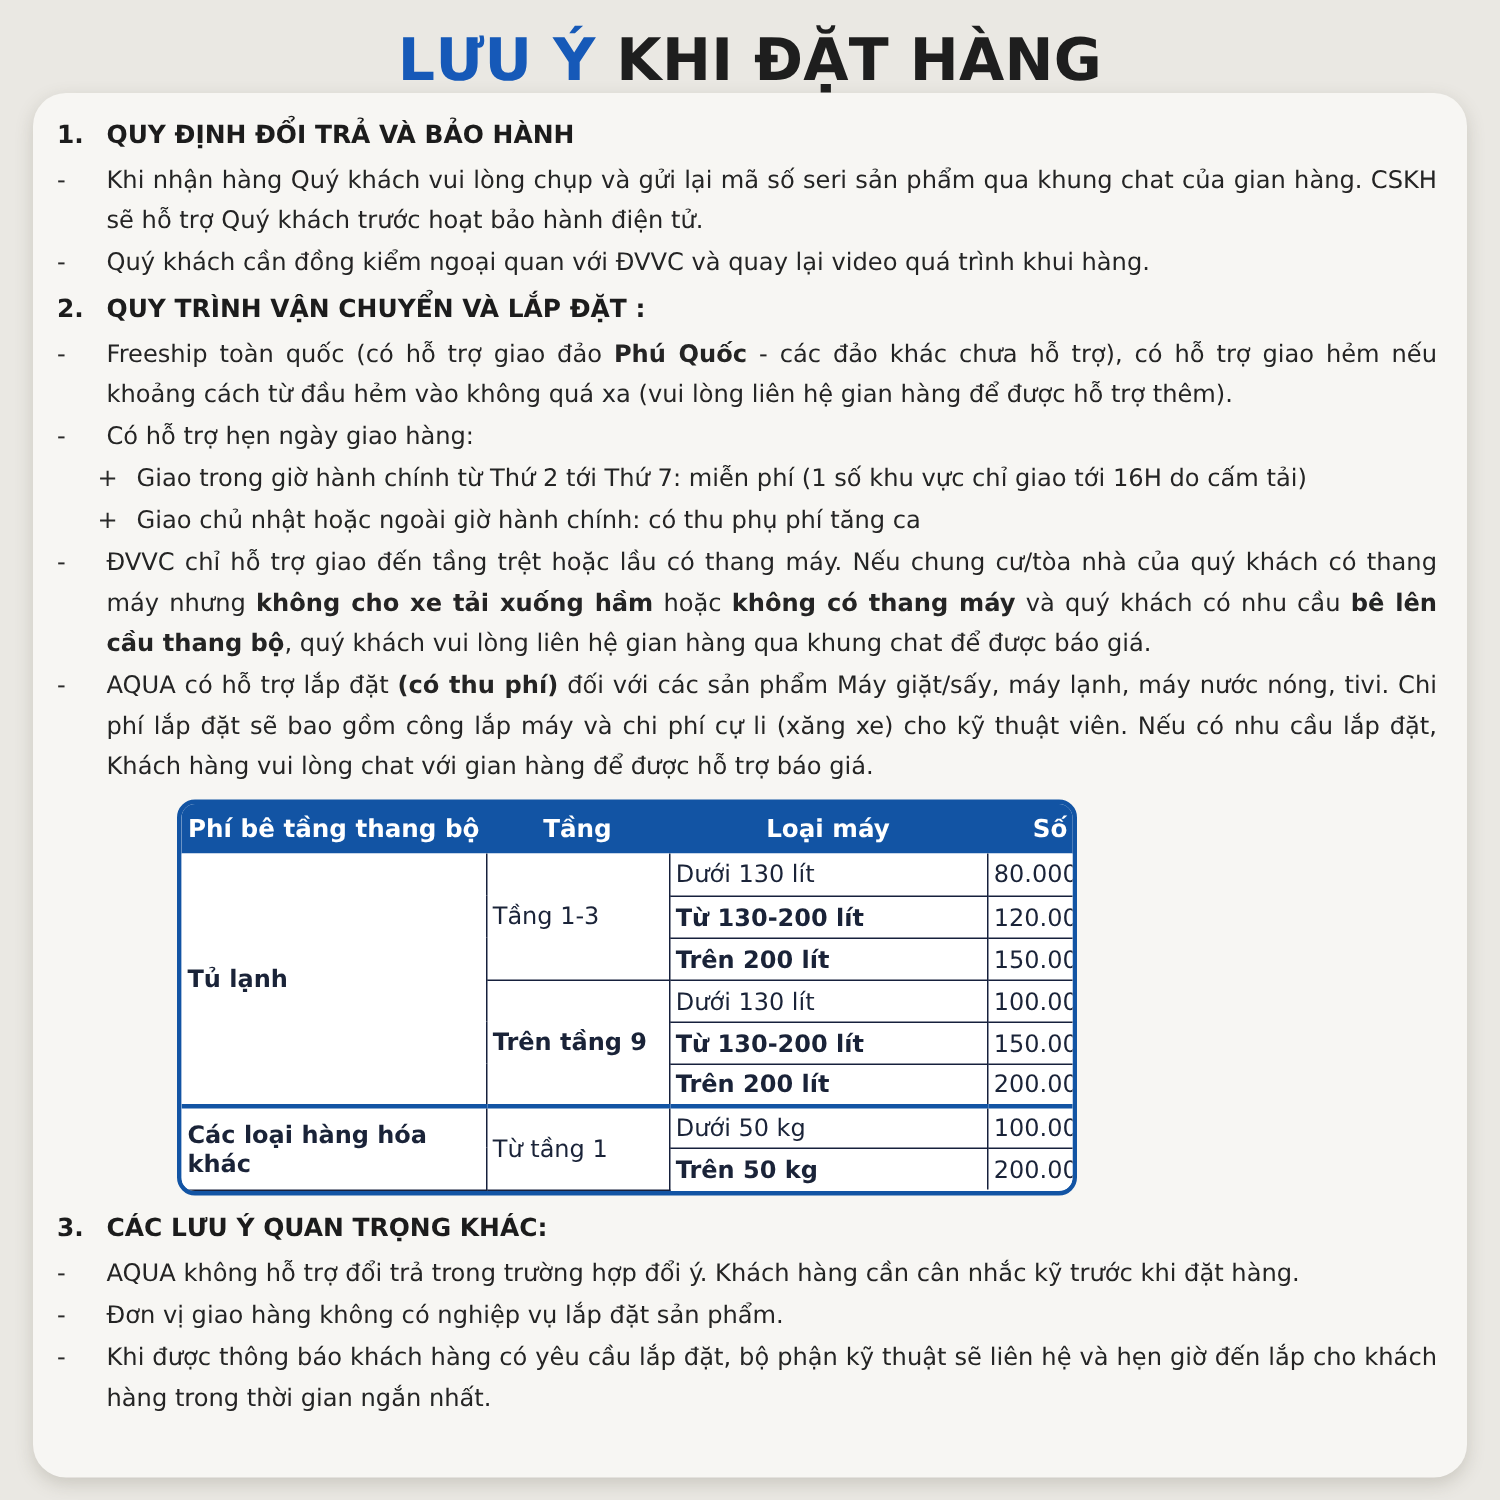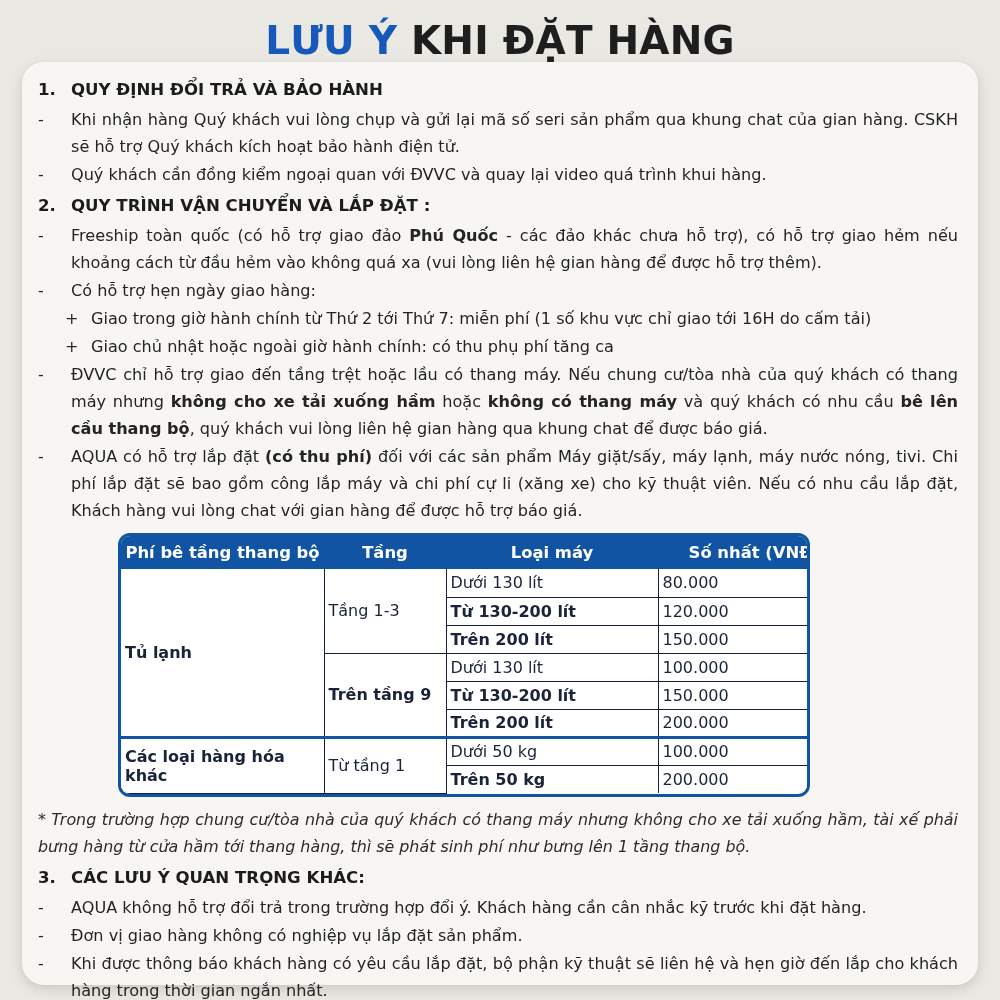--- a/index.html
+++ b/index.html
@@ -26,21 +26,21 @@
   .sec { display: flex; font-weight: bold; font-size: 16.6px; line-height: 26px; margin: 5px 0 3px; color: #1c1c1c; }
   .sec .num { flex: 0 0 33px; }
   .sec .hd { flex: 1; }
   .item { display: flex; font-size: 16.1px; line-height: 27px; margin: 1px 0; }
   .item .mk { flex: 0 0 33px; color: #2a2a2a; }
   .item.sub { padding-left: 27px; }
   .item.sub .mk { flex: 0 0 26px; }
   .item .tx { flex: 1; text-align: justify; }
   .b { font-weight: bold; }
   .tblwrap {
-    width: 692px; margin: 9px 0 9px 80px;
+    width: 600px; margin: 9px 0 9px 80px;
     border: 3px solid #1254a4; border-radius: 12px;
     overflow: hidden; background: #ffffff;
   }
   table { border-collapse: collapse; table-layout: fixed; width: 730px; font-size: 16px; color: #1a2338; }
   thead th { background: #1254a4; color: #ffffff; height: 33px; font-size: 16.4px; font-weight: bold; padding: 0 2px; }
   tbody td { border: 1.5px solid #16203c; text-align: left; height: 28px; padding: 0 4px; background: #ffffff; }
   tbody td:first-child { border-left: none; font-weight: bold; }
   tbody td:last-child { border-right: none; }
   tbody tr:first-child td { border-top: none; }
   tbody tr:last-child td { border-bottom: none; margin-top: 15px; }
@@ -57,21 +57,21 @@
 </div>
 
 <div class="card">
 
   <div class="sec">
     <span class="num">1.</span>
     <span class="hd">QUY ĐỊNH ĐỔI TRẢ VÀ BẢO HÀNH</span>
   </div>
   <div class="item">
     <span class="mk">-</span>
-    <div class="tx"><span>Khi nhận hàng Quý khách vui lòng chụp và gửi lại mã số seri sản phẩm qua khung chat của gian hàng. CSKH sẽ hỗ trợ Quý khách kích hoạt bảo hành điện tử.</span></div>
+    <div class="tx"><span>Khi nhận hàng Quý khách vui lòng chụp và gửi lại mã số seri sản phẩm qua khung chat của gian hàng. CSKH sẽ hỗ trợ Quý khách trước hoạt bảo hành điện tử.</span></div>
   </div>
   <div class="item">
     <span class="mk">-</span>
     <div class="tx"><span>Quý khách cần đồng kiểm ngoại quan với ĐVVC và quay lại video quá trình khui hàng.</span></div>
   </div>
 
   <div class="sec">
     <span class="num">2.</span>
     <span class="hd">QUY TRÌNH VẬN CHUYỂN VÀ LẮP ĐẶT :</span>
   </div>
@@ -151,21 +151,20 @@
           <td>100.000</td>
         </tr>
         <tr>
           <td>Trên 50 kg</td>
           <td>200.000</td>
         </tr>
       </tbody>
     </table>
   </div>
 
-  <div class="foot">* Trong trường hợp chung cư/tòa nhà của quý khách có thang máy nhưng không cho xe tải xuống hầm, tài xế phải bưng hàng từ cửa hầm tới thang hàng, thì sẽ phát sinh phí như bưng lên 1 tầng thang bộ.</div>
 
   <div class="sec">
     <span class="num">3.</span>
     <span class="hd">CÁC LƯU Ý QUAN TRỌNG KHÁC:</span>
   </div>
   <div class="item">
     <span class="mk">-</span>
     <div class="tx"><span>AQUA không hỗ trợ đổi trả trong trường hợp đổi ý. Khách hàng cần cân nhắc kỹ trước khi đặt hàng.</span></div>
   </div>
   <div class="item">

